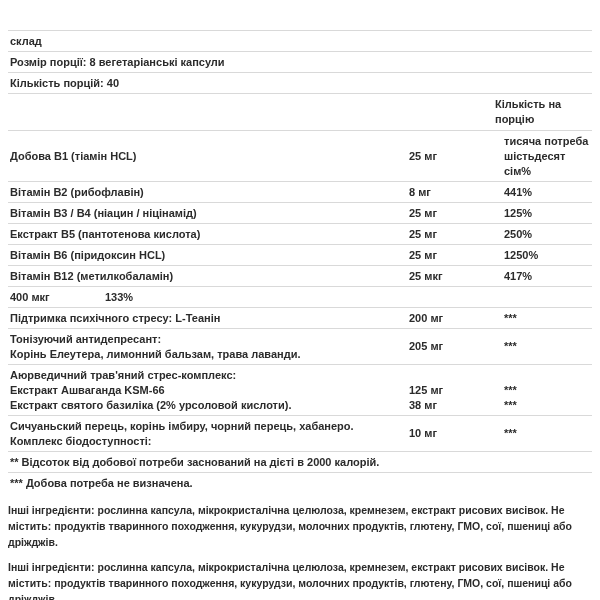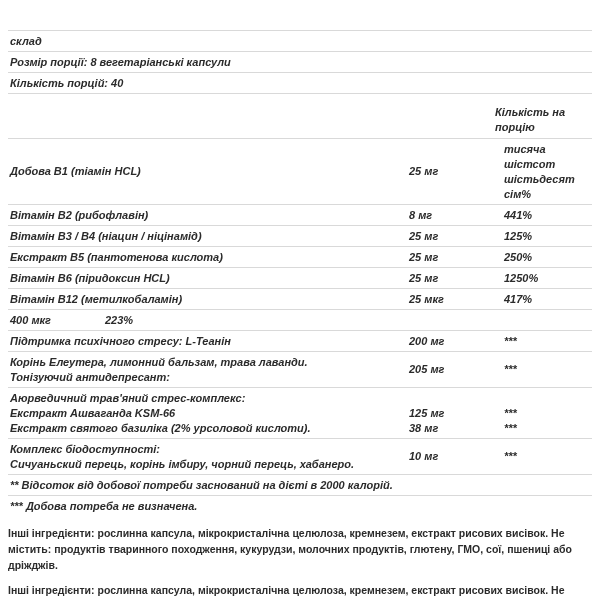--- a/index.html
+++ b/index.html
@@ -10,32 +10,31 @@
     background: #ffffff;
     overflow: hidden;
     font-family: "Liberation Sans", sans-serif;
   }
   .sheet {
     width: 584px;
     margin: 30px 8px 0 8px;
     color: #2b2b2b;
     font-weight: 700;
     font-size: 11px;
-    font-style: italic;
   }
   .row {
     display: flex;
     align-items: center;
     border-top: 1px solid #d9d9d9;
     padding: 2.5px 2px;
     line-height: 15px;
   }
   .row.head {
     align-items: flex-start;
-    padding-top: 11px;
+    padding-top: 3px;
     padding-bottom: 3px;
   }
   .c-name { flex: 1 1 auto; padding-right: 10px; }
   .c-amt  { flex: 0 0 95px; }
   .c-dv   { flex: 0 0 86px; }
   .subline { display: flex; align-items: flex-end; line-height: 15px; }
   .name-line { line-height: 15px; }
   .footnote { display: block; }
   .paras {
     width: 584px;
@@ -67,21 +66,21 @@
   </div>
 
   <div class="row head">
     <div class="c-name"></div>
     <div class="c-amt">Кількість на порцію</div>
   </div>
 
   <div class="row">
     <div class="c-name">Добова B1 (тіамін HCL)</div>
     <div class="c-amt">25 мг</div>
-    <div class="c-dv">тисяча шістсот шістьдесят сім%</div>
+    <div class="c-dv">тисяча потреба шістьдесят сім%</div>
   </div>
 
   <div class="row">
     <div class="c-name">Вітамін B2 (рибофлавін)</div>
     <div class="c-amt">8 мг</div>
     <div class="c-dv">441%</div>
   </div>
 
   <div class="row">
     <div class="c-name">Вітамін B3 / B4 (ніацин / ніцінамід)</div>
@@ -102,33 +101,33 @@
   </div>
 
   <div class="row">
     <div class="c-name">Вітамін B12 (метилкобаламін)</div>
     <div class="c-amt">25 мкг</div>
     <div class="c-dv">417%</div>
   </div>
 
   <div class="row">
     <div class="c-amt">400 мкг</div>
-    <div class="c-dv">223%</div>
+    <div class="c-dv">133%</div>
   </div>
 
   <div class="row">
     <div class="c-name">Підтримка психічного стресу: L-Теанін</div>
     <div class="c-amt">200 мг</div>
     <div class="c-dv">***</div>
   </div>
 
   <div class="row">
     <div class="c-name">
+      <div class="name-line">Тонізуючий антидепресант:</div>
       <div class="name-line">Корінь Елеутера, лимонний бальзам, трава лаванди.</div>
-      <div class="name-line">Тонізуючий антидепресант:</div>
     </div>
     <div class="c-amt">205 мг</div>
     <div class="c-dv">***</div>
   </div>
 
   <div class="row" style="display:block;">
     <div class="subline">
       <div class="c-name">Аюрведичний трав'яний стрес-комплекс:</div>
       <div class="c-amt"></div>
       <div class="c-dv"></div>
@@ -140,22 +139,22 @@
     </div>
     <div class="subline">
       <div class="c-name">Екстракт святого базиліка (2% урсоловой кислоти).</div>
       <div class="c-amt">38 мг</div>
       <div class="c-dv">***</div>
     </div>
   </div>
 
   <div class="row">
     <div class="c-name">
+      <div class="name-line">Сичуаньский перець, корінь імбиру, чорний перець, хабанеро.</div>
       <div class="name-line">Комплекс біодоступності:</div>
-      <div class="name-line">Сичуаньский перець, корінь імбиру, чорний перець, хабанеро.</div>
     </div>
     <div class="c-amt">10 мг</div>
     <div class="c-dv">***</div>
   </div>
 
   <div class="row">
     <span class="footnote">** Відсоток від добової потреби заснований на дієті в 2000 калорій.</span>
   </div>
 
   <div class="row">

